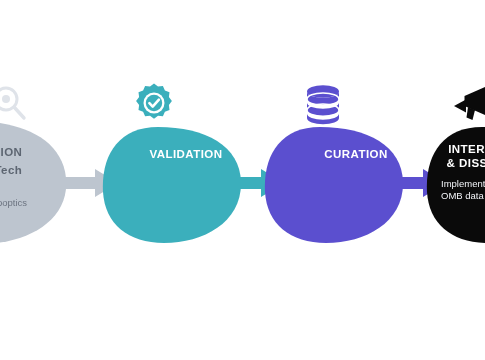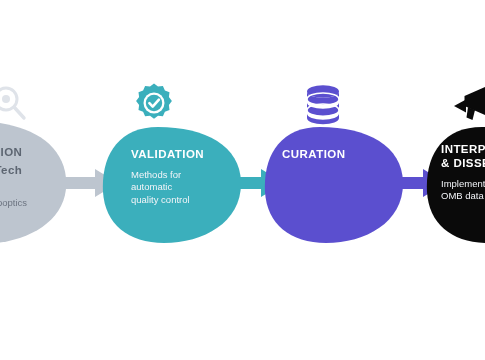--- a/index.html
+++ b/index.html
@@ -44,21 +44,21 @@
     white-space: pre-line;
     margin: 0 0 8px 0;
   }
   .stage-desc {
     font-size: 9.5px;
     font-weight: 400;
     line-height: 12.4px;
     white-space: pre-line;
     margin: 0;
   }
-  .title-light { color: #ffffff; }
+  .title-light { color: #ffffff; text-align: center; }
   .desc-light { color: #f2f4f8; }
   .title-dark { color: #5d6672; }
   .desc-dark { color: #6c7481; }
   .arrow {
     position: absolute;
   }
 </style>
 </head>
 <body>
 
@@ -104,23 +104,20 @@
                  l-4.6 1.8 l-2.0 4.5 l-4.9 -0.6 l-4.0 3.0 l-4.0 -3.0 l-4.9 0.6 l-2.0 -4.5 l-4.6 -1.8
                  l0.6 -4.9 l-3.0 -4.0 l3.0 -4.0 l-0.6 -4.9 l4.6 -1.8 l2.0 -4.5 l4.9 0.6 Z"></path>
       </g>
       <circle cx="21" cy="21" r="10.5" fill="#ffffff"></circle>
       <circle cx="21" cy="21" r="8.2" fill="#3bafbc"></circle>
       <path d="M16.4 21.2 l3.3 3.4 l6.2 -7.0" fill="none" stroke="#ffffff" stroke-width="2.6" stroke-linecap="round" stroke-linejoin="round"></path>
     </svg>
   </div>
   <div class="labels" style="left:131px; top:147px; width:110px;">
     <div class="stage-title title-light">VALIDATION</div>
-    <div class="stage-desc desc-light">Methods for
-automatic
-quality control</div>
   </div>
 
   <div class="arrow" style="left:228px; top:168px; width:58px; height:30px;">
     <svg width="58" height="30" viewBox="0 0 58 30">
       <path d="M0 9 L33 9 L33 1 L56 15 L33 29 L33 21 L0 21 Z" fill="#3bafbc"></path>
     </svg>
   </div>
 
   <div class="stage" style="left:264px; top:126px; width:140px; height:118px;">
     <svg class="blob" width="140" height="118" viewBox="0 0 140 118">
@@ -133,21 +130,21 @@
       <g fill="#5b4fcf">
         <ellipse cx="20" cy="8.5" rx="16" ry="6.2"></ellipse>
         <path d="M4 8.5 v7.5 a16 6.2 0 0 0 32 0 v-7.5 a16 6.2 0 0 1 -32 0 Z"></path>
         <path d="M4 19.5 v7.5 a16 6.2 0 0 0 32 0 v-7.5 a16 6.2 0 0 1 -32 0 Z"></path>
         <path d="M4 30.5 v4.5 a16 6.2 0 0 0 32 0 v-4.5 a16 6.2 0 0 1 -32 0 Z"></path>
       </g>
       <ellipse cx="20" cy="16.2" rx="16" ry="6.2" fill="none" stroke="#ffffff" stroke-width="1.6"></ellipse>
       <ellipse cx="20" cy="27.2" rx="16" ry="6.2" fill="none" stroke="#ffffff" stroke-width="1.6"></ellipse>
     </svg>
   </div>
-  <div class="labels" style="left:282px; top:147px; width:110px;">
+  <div class="labels" style="left:301px; top:147px; width:110px;">
     <div class="stage-title title-light">CURATION</div>
   </div>
 
   <div class="arrow" style="left:390px; top:168px; width:58px; height:30px;">
     <svg width="58" height="30" viewBox="0 0 58 30">
       <path d="M0 9 L33 9 L33 1 L56 15 L33 29 L33 21 L0 21 Z" fill="#5b4fcf"></path>
     </svg>
   </div>
 
   <div class="stage" style="left:426px; top:126px; width:140px; height:118px;">

